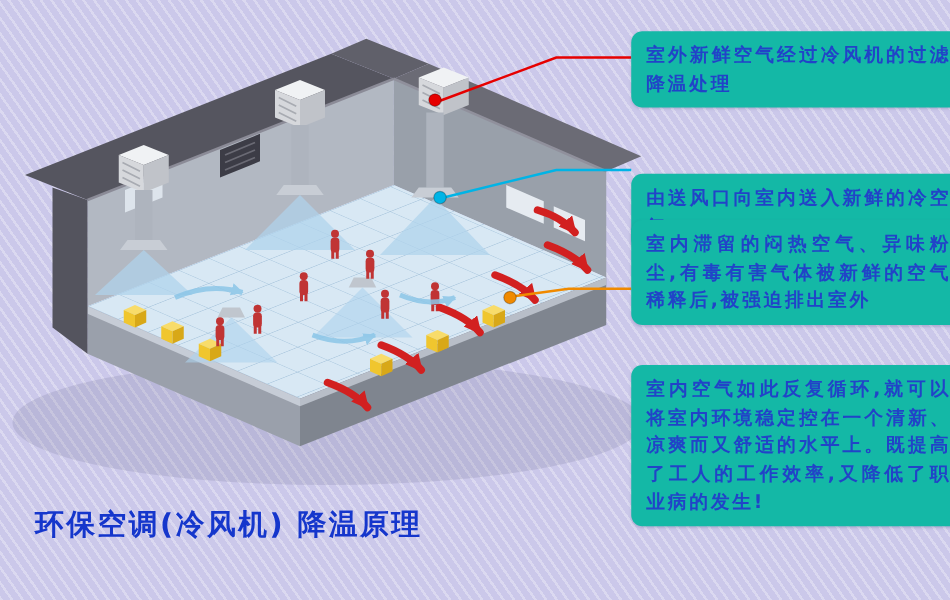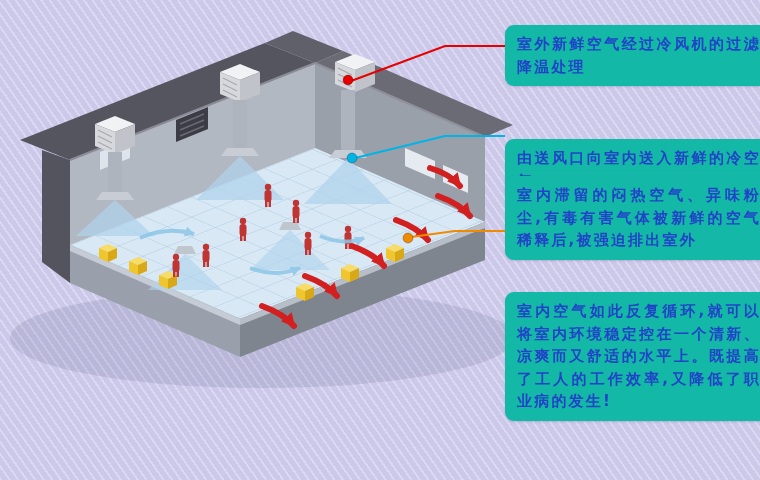--- a/index.html
+++ b/index.html
@@ -227,14 +227,15 @@
   <div class="callout c2">
     <span>由送风口向室内送入新鲜的冷空气</span>
   </div>
   <div class="callout c3">
     <span>室内滞留的闷热空气、异味粉尘,有毒有害气体被新鲜的空气稀释后,被强迫排出室外</span>
   </div>
   <div class="callout c4">
     <span>室内空气如此反复循环,就可以将室内环境稳定控在一个清新、凉爽而又舒适的水平上。既提高了工人的工作效率,又降低了职业病的发生!</span>
   </div>
 
+  <div class="page-title">环保空调(冷风机) 降温原理</div>
 
 </div>
 
 </body></html>

